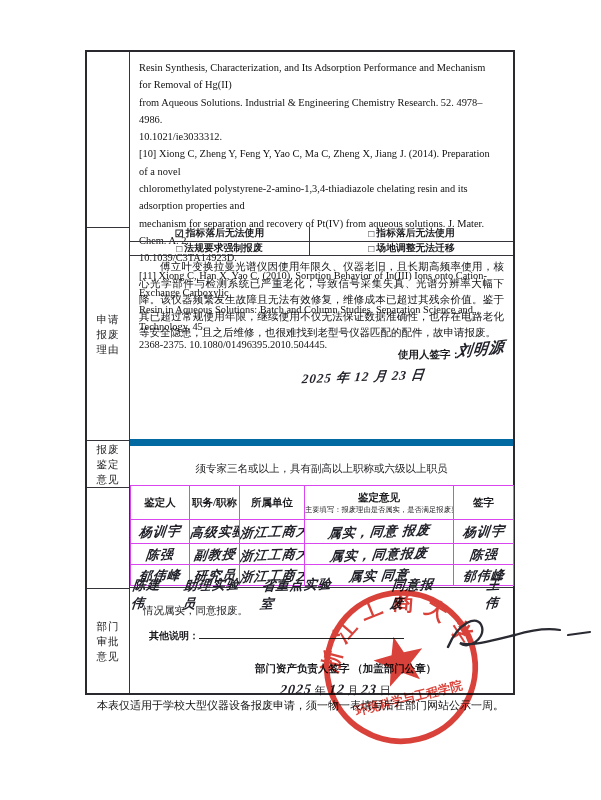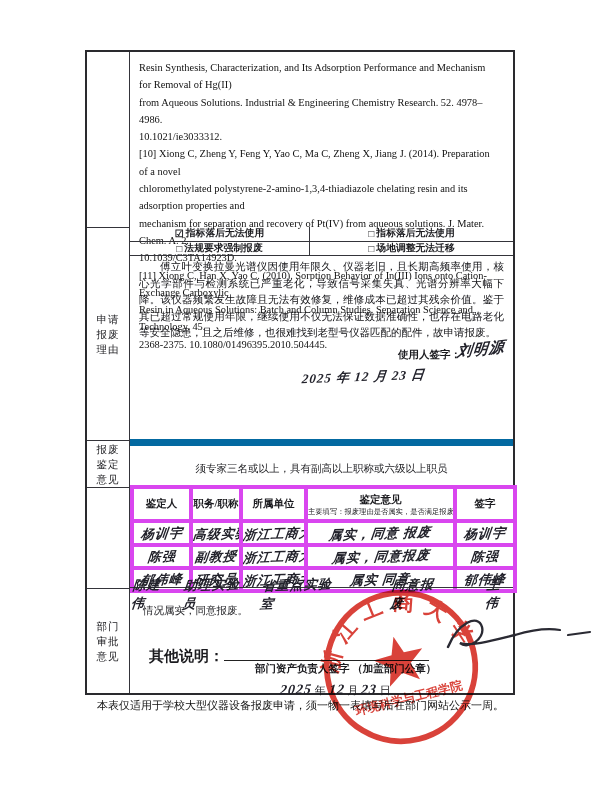--- a/index.html
+++ b/index.html
@@ -28,29 +28,29 @@
   .reasonpara{position:absolute;left:9px;right:9px;top:3px;font-size:10.5px;line-height:16.6px;
               text-align:justify;text-indent:21px;color:#101014;}
   .signerline{position:absolute;right:52px;top:92px;font-size:10.5px;font-weight:bold;margin-left:48px;}
   .hw{font-style:italic;color:#22222b;transform:rotate(-2deg) skewX(-8deg);display:inline-block;
       font-weight:bold;letter-spacing:1px;}
   .sig-user{position:absolute;right:8px;top:84px;font-size:15px;transform:rotate(-6deg) skewX(-12deg);}
   .date-user{position:absolute;right:88px;top:112px;font-size:13px;}
   .reqband{position:absolute;left:0;top:387px;right:0;height:46px;border-top:7px solid #0369a1;
            display:flex;align-items:center;justify-content:center;font-size:10.5px;}
   table.experts{position:absolute;left:0;top:433px;border-collapse:collapse;table-layout:fixed;width:383px;}
-  table.experts th,table.experts td{border:4px solid #d946ef;padding:0;overflow:hidden;margin-top:19px;}
+  table.experts th,table.experts td{border:1px solid #d946ef;padding:0;overflow:hidden;margin-top:19px;}
   table.experts th{font-size:10.5px;font-weight:bold;}
   .subhdr{font-size:7.3px;font-weight:normal;display:block;line-height:9px;white-space:nowrap;}
   td.hwcell{text-align:center;vertical-align:middle;}
   td.hwcell .hw{font-size:13px;white-space:nowrap;}
   .dept{position:absolute;left:0;top:535px;right:0;bottom:0;border-top:1px solid #34343a;}
   .overlayrow{position:absolute;left:2px;top:-12px;right:0;display:flex;gap:10px;font-size:13px;}
   .statement{position:absolute;left:13px;top:16px;font-size:10.5px;}
-  .otherline{position:absolute;left:19px;top:40px;font-size:15px;font-weight:bold;margin-top:19px;}
+  .otherline{position:absolute;left:19px;top:40px;font-size:10px;font-weight:bold;}
   .otherline .rule{display:inline-block;width:205px;border-bottom:1px solid #222;height:10px;}
   .leadline{position:absolute;left:125px;top:74px;font-size:10.5px;font-weight:bold;white-space:nowrap;}
   .deptdate{position:absolute;left:150px;top:94px;font-size:11px;}
   .deptdate .hw{font-size:14px;}
   .stamp{position:absolute;left:318px;top:584px;opacity:.88;mix-blend-mode:multiply;
          transform:rotate(-14deg);z-index:5;}
   .strokes{position:absolute;left:420px;top:595px;z-index:6;}
   .footnote{position:absolute;left:0;top:698px;width:100%;text-align:center;font-size:11px;color:#111;}
 </style>
 </head>

